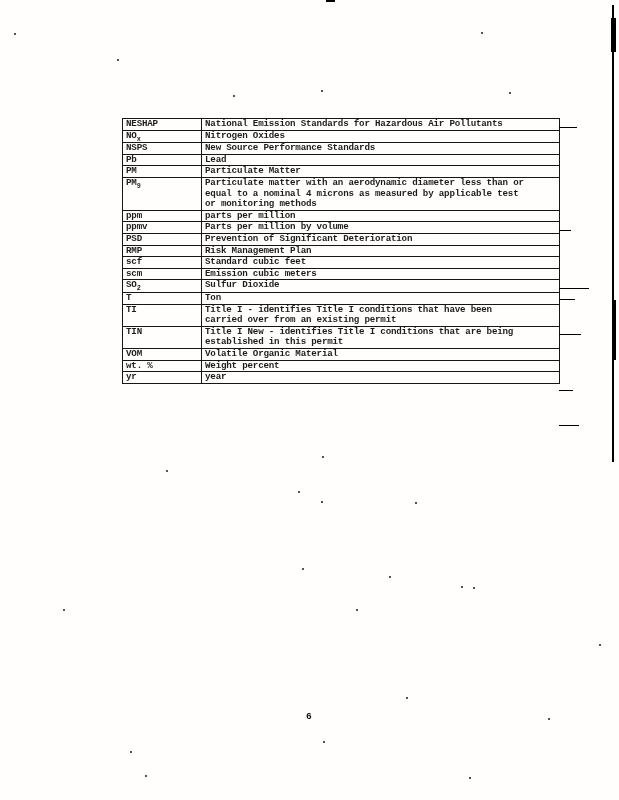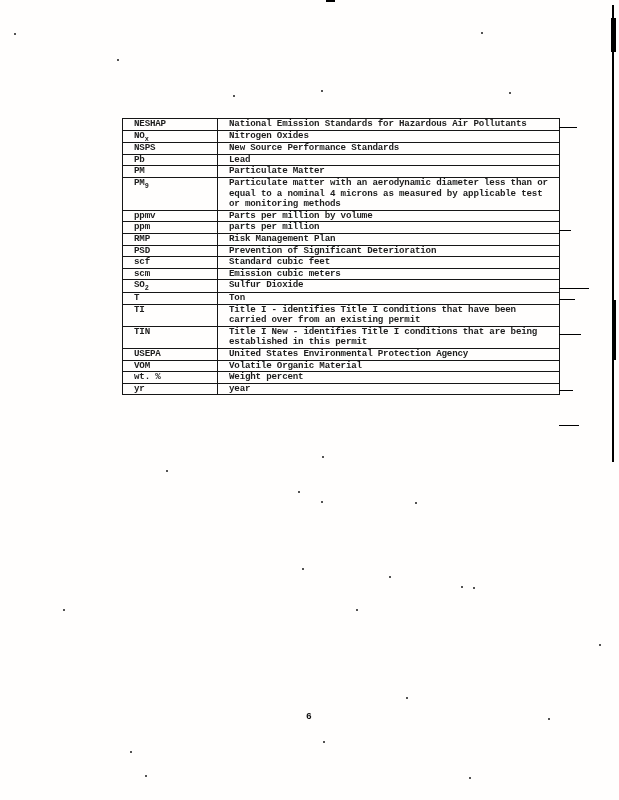--- a/index.html
+++ b/index.html
@@ -11,21 +11,21 @@
   .page{position:absolute;left:0;top:0;width:619px;height:800px;background:#fffefd;}
   .acronym-table{
     position:absolute;left:122px;top:118px;width:438px;
     border-collapse:collapse;table-layout:fixed;
   }
   .acronym-table td{
     border:1px solid #161616;
     font-size:9.2px;line-height:10.6px;
     color:#1d1d1d;
     vertical-align:top;
-    padding:0 11px;
+    padding:0 3px;
     letter-spacing:-0.2px;
     font-weight:bold;
     -webkit-font-smoothing:none;
   }
   td.abbr-cell{width:72px;white-space:nowrap;overflow:hidden;}
   td.def-cell{white-space:pre-line;}
   .abbr-cell sub{font-size:6.8px;line-height:1;letter-spacing:0;}
   .page-number{
     position:absolute;left:306px;top:711px;
     font-size:9.5px;color:#111;font-weight:bold;
@@ -60,34 +60,34 @@
           <td class="abbr-cell"><span>PM</span></td>
           <td class="def-cell">Particulate Matter</td>
         </tr>
         <tr>
           <td class="abbr-cell"><span>PM</span><sub>9</sub></td>
           <td class="def-cell">Particulate matter with an aerodynamic diameter less than or
 equal to a nominal 4 microns as measured by applicable test
 or monitoring methods</td>
         </tr>
         <tr>
+          <td class="abbr-cell"><span>ppm</span></td>
+          <td class="def-cell">parts per million</td>
+        </tr>
+        <tr>
           <td class="abbr-cell"><span>ppmv</span></td>
           <td class="def-cell">Parts per million by volume</td>
         </tr>
         <tr>
-          <td class="abbr-cell"><span>ppm</span></td>
-          <td class="def-cell">parts per million</td>
+          <td class="abbr-cell"><span>PSD</span></td>
+          <td class="def-cell">Prevention of Significant Deterioration</td>
         </tr>
         <tr>
           <td class="abbr-cell"><span>RMP</span></td>
           <td class="def-cell">Risk Management Plan</td>
-        </tr>
-        <tr>
-          <td class="abbr-cell"><span>PSD</span></td>
-          <td class="def-cell">Prevention of Significant Deterioration</td>
         </tr>
         <tr>
           <td class="abbr-cell"><span>scf</span></td>
           <td class="def-cell">Standard cubic feet</td>
         </tr>
         <tr>
           <td class="abbr-cell"><span>scm</span></td>
           <td class="def-cell">Emission cubic meters</td>
         </tr>
         <tr>
@@ -100,24 +100,20 @@
         </tr>
         <tr>
           <td class="abbr-cell"><span>TI</span></td>
           <td class="def-cell">Title I - identifies Title I conditions that have been
 carried over from an existing permit</td>
         </tr>
         <tr>
           <td class="abbr-cell"><span>TIN</span></td>
           <td class="def-cell">Title I New - identifies Title I conditions that are being
 established in this permit</td>
-        </tr>
-        <tr>
-          <td class="abbr-cell"><span>USEPA</span></td>
-          <td class="def-cell">United States Environmental Protection Agency</td>
         </tr>
         <tr>
           <td class="abbr-cell"><span>VOM</span></td>
           <td class="def-cell">Volatile Organic Material</td>
         </tr>
         <tr>
           <td class="abbr-cell"><span>wt. %</span></td>
           <td class="def-cell">Weight percent</td>
         </tr>
         <tr>

